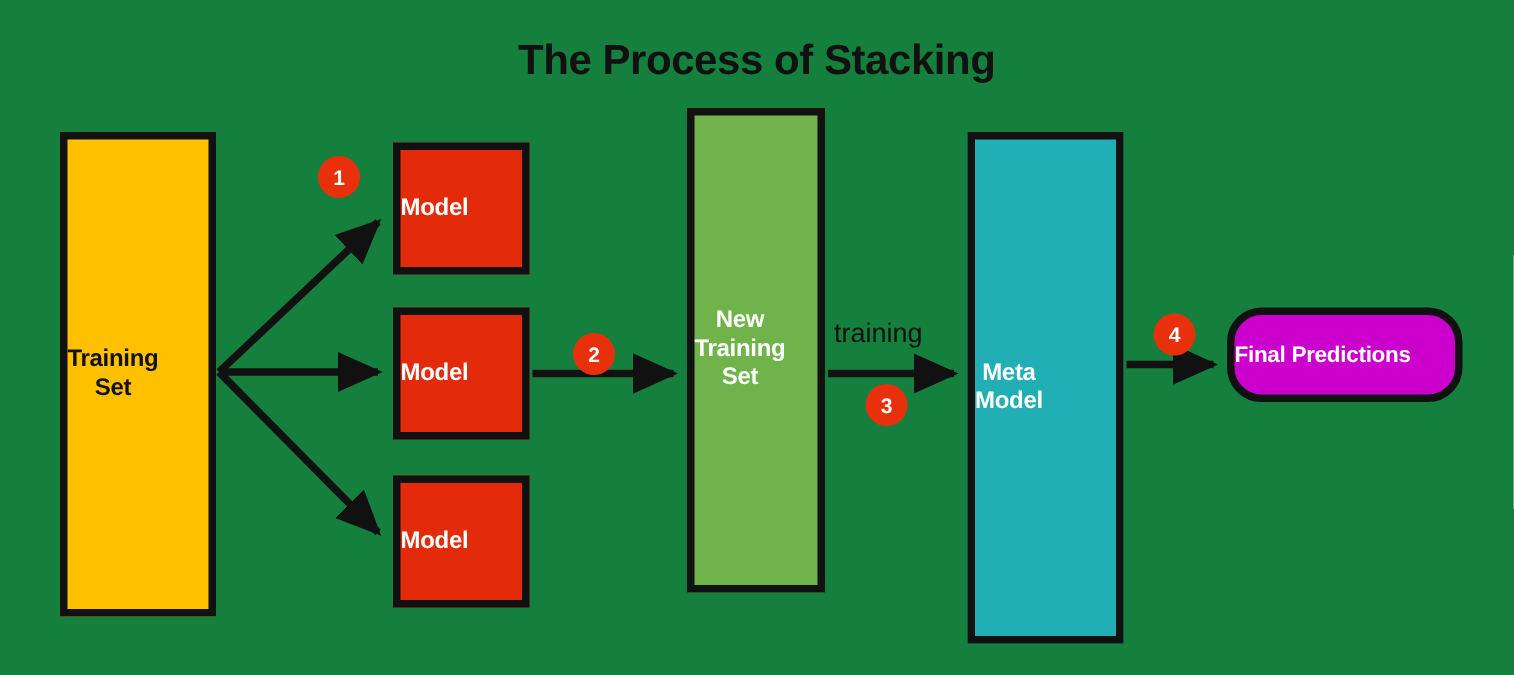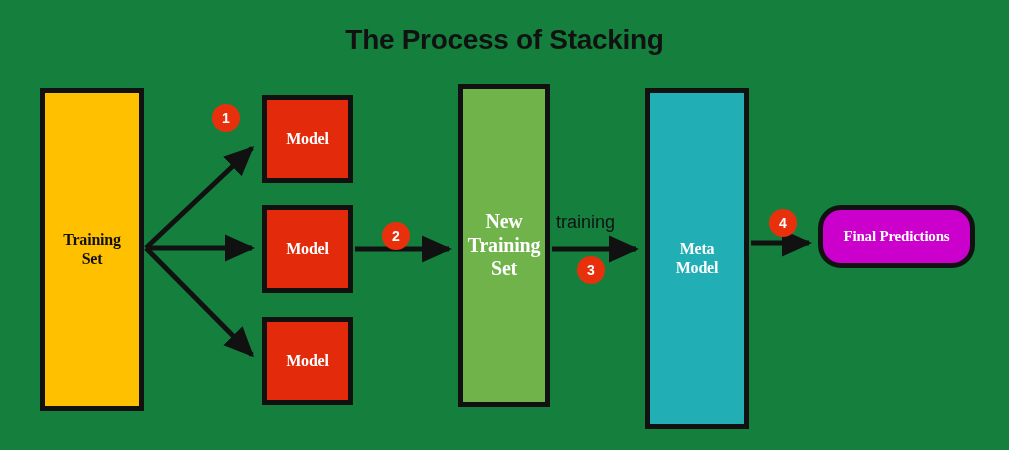--- a/index.html
+++ b/index.html
@@ -30,23 +30,22 @@
     font-weight: bold;
     letter-spacing: -0.3px;
     color: #111111;
   }
   .node {
     position: absolute;
     box-sizing: border-box;
     border: 5px solid #111111;
     display: flex;
     align-items: center;
-    justify-content: center;
     text-align: center;
-    font-family: Liberation Serif, serif;
+    font-family: Liberation Sans, sans-serif;
     font-weight: bold;
     line-height: 1.18;
     letter-spacing: -0.2px;
     white-space: pre-line;
   }
   .node-training {
     left: 40px;
     top: 88px;
     width: 104px;
     height: 323px;
@@ -60,26 +59,26 @@
     height: 88px;
     background: #E32B0C;
     color: #ffffff;
     font-size: 16px;
   }
   .node-model-1 { top: 95px; }
   .node-model-2 { top: 205px; }
   .node-model-3 { top: 317px; }
   .node-newtraining {
     left: 458px;
-    top: 84px;
+    top: 72px;
     width: 92px;
     height: 323px;
     background: #6FB34A;
     color: #ffffff;
-    font-size: 20px;
+    font-size: 16px;
   }
   .node-meta {
     left: 645px;
     top: 88px;
     width: 104px;
     height: 341px;
     background: #21AEB5;
     color: #ffffff;
     font-size: 16px;
   }

